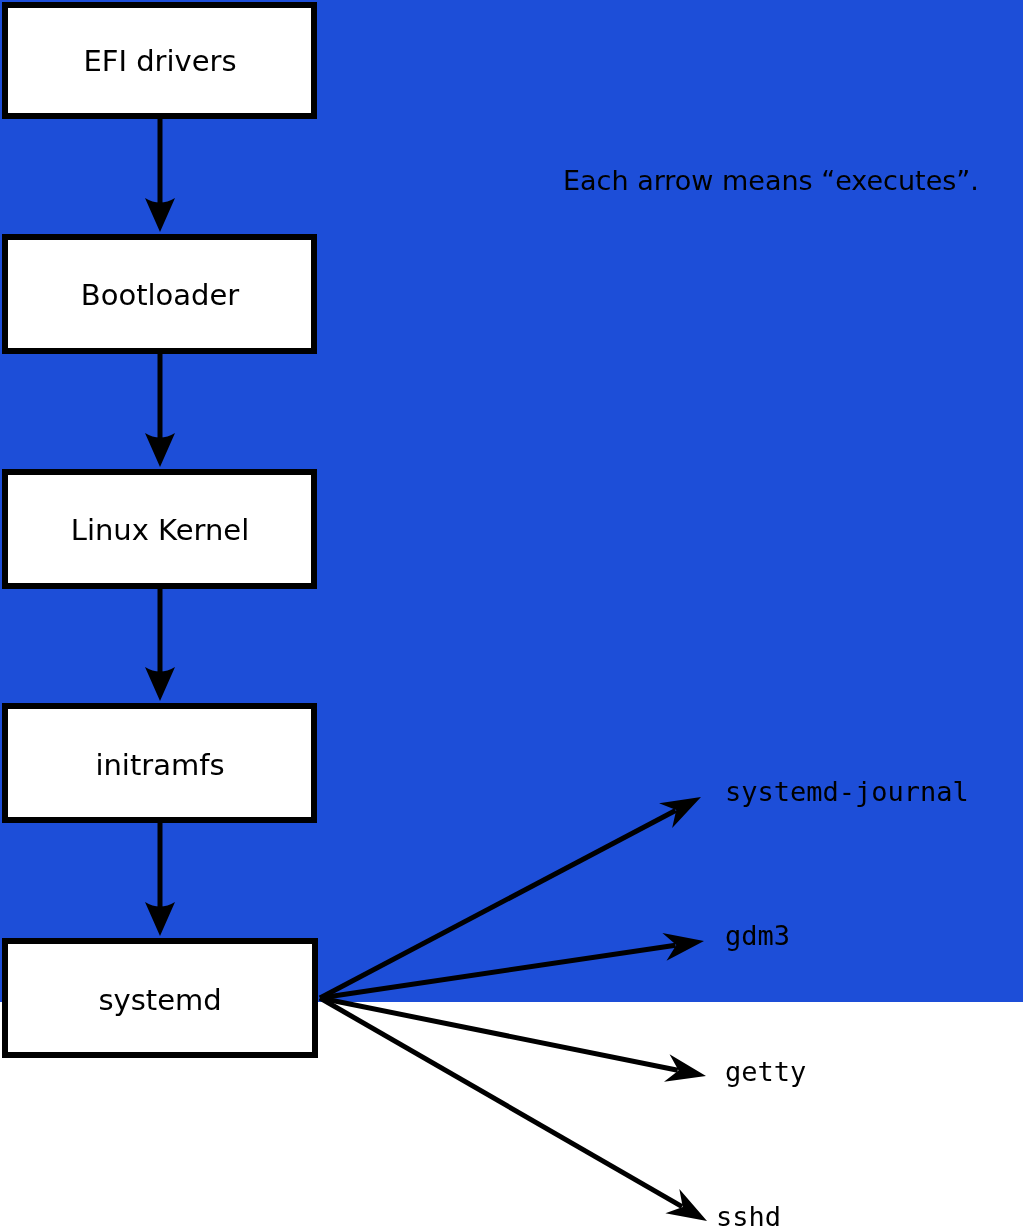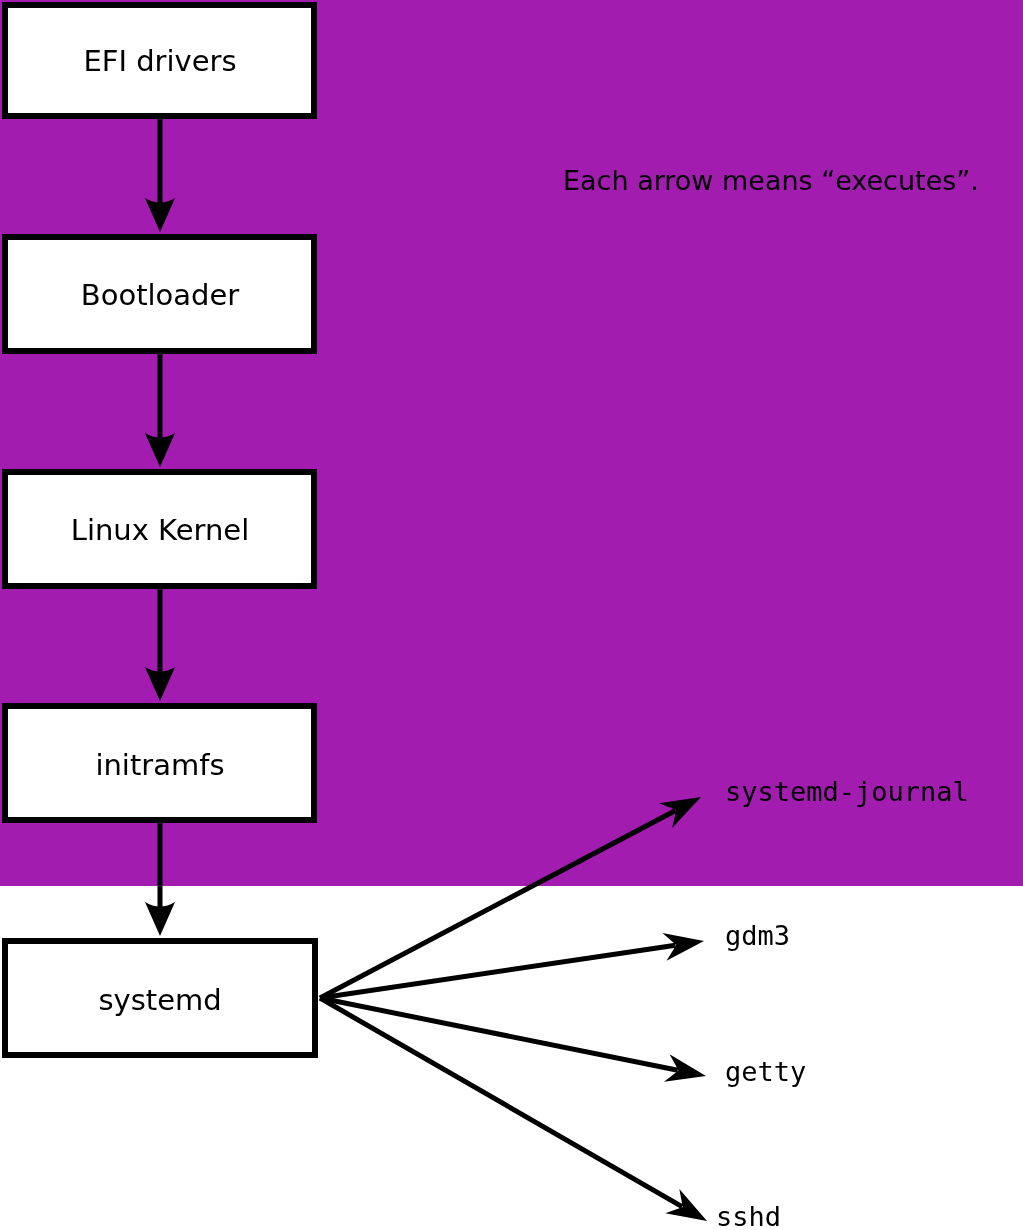--- a/index.html
+++ b/index.html
@@ -9,22 +9,22 @@
   }
   body {
     width: 1023px;
     height: 1230px;
     overflow: hidden;
     font-family: "DejaVu Sans", sans-serif;
   }
   #diagram-root {
     position: relative;
     width: 1023px;
-    height: 886px;
-    background: #a21caf;
+    height: 1002px;
+    background: #1d4ed8;
   }
   svg.canvas {
     position: absolute;
     top: 0;
     left: 0;
     width: 1023px;
     height: 1230px;
     display: block;
   }
   .box-rect {

